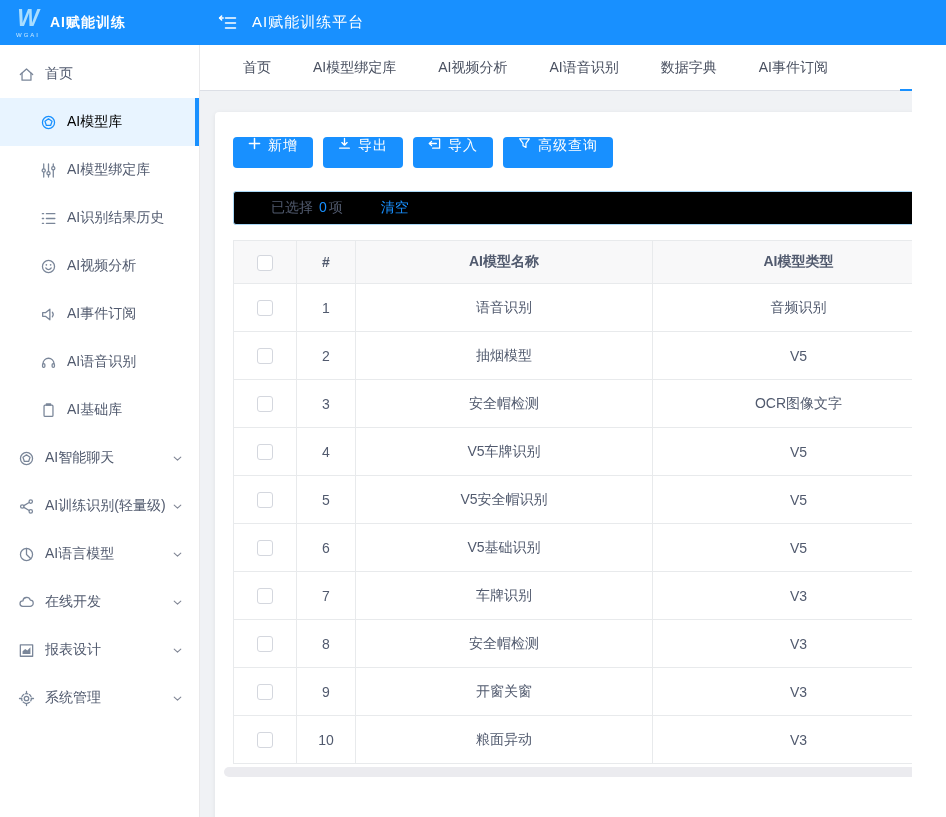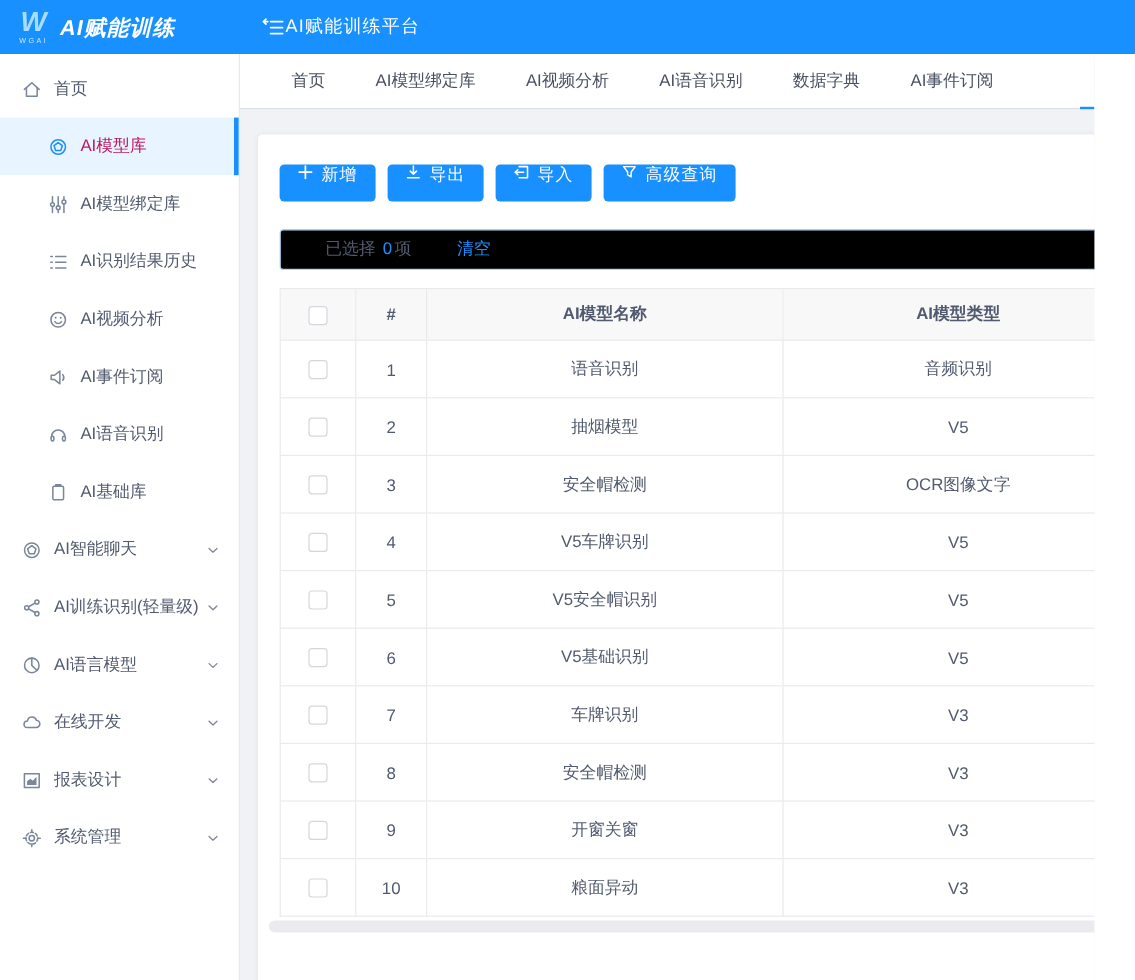--- a/index.html
+++ b/index.html
@@ -6,39 +6,39 @@
   html,body { width:946px; height:817px; overflow:hidden;
     font-family:"Liberation Sans","DejaVu Sans",sans-serif; background:#fff; }
 
   
   .topbar { position:absolute; top:0; left:0; width:946px; height:45px;
     background:#1890ff; display:flex; align-items:center; z-index:20; }
   .logo-area { width:200px; flex:none; display:flex; align-items:center; gap:10px; padding-left:16px; cursor:pointer; }
   .logo-mark { display:flex; flex-direction:column; align-items:center; line-height:1; }
   .logo-w { font-size:23px; font-weight:bold; font-style:italic; color:#a8ddff; }
   .logo-sub { font-size:6px; color:#c9e9ff; letter-spacing:2px; margin-top:2px; }
-  .app-name { color:#fff; font-size:18px; font-weight:bold; letter-spacing:1px;font-style:italic; }
+  .app-name { color:#fff; font-size:14px; font-weight:bold; letter-spacing:1px; }
   .collapse-btn { color:#fff; margin-left:18px; display:flex; align-items:center; cursor:pointer; }
-  .platform-title { color:#fff; font-size:15px; letter-spacing:1px; }
+  .platform-title { color:#fff; font-size:15px; margin-left:14px; letter-spacing:1px; }
 
   
   .body-row { position:absolute; top:45px; left:0; width:912px; height:772px; display:flex; }
   .sidebar { width:200px; flex:none; background:#fff; border-right:1px solid #e9e9eb;
     padding-top:5px; overflow:hidden; }
   .main { flex:1; min-width:0; background:#f0f2f5; position:relative; overflow:hidden; }
 
   
   .side-item { height:48px; display:flex; align-items:center; padding:0 16px 0 18px;
     color:#515a6e; font-size:14px; cursor:pointer; position:relative; white-space:nowrap; }
   .side-item .s-icon { width:17px; height:17px; margin-right:10px; color:#7a8699; display:flex; flex:none; }
   .side-item .s-icon svg { width:17px; height:17px; }
   .side-item.sub { padding-left:40px; }
   .side-item.active { color:#1890ff; }
   .side-item.active .s-icon { color:#1890ff; }
-  .side-item.selected { background:#e8f4ff; color:#be185d;text-align:center; }
+  .side-item.selected { background:#e8f4ff; color:#000000;text-align:center; }
   .side-item.selected .s-icon { color:#1890ff; }
   .side-item.selected::after { content:""; position:absolute; right:0; top:0; bottom:0; width:4px; background:#1890ff; }
   .caret { margin-left:auto; color:#808695; display:flex; }
 
   
   .tabbar { height:46px; background:#fff; border-bottom:1px solid #dcdfe6;
     display:flex; align-items:center; gap:42px; padding-left:43px; position:relative; }
   .tab { font-size:14px; color:#495060; cursor:pointer; white-space:nowrap; }
   .tab-underline { position:absolute; right:0; bottom:-1px; width:12px; height:2px; background:#1890ff; }
 

